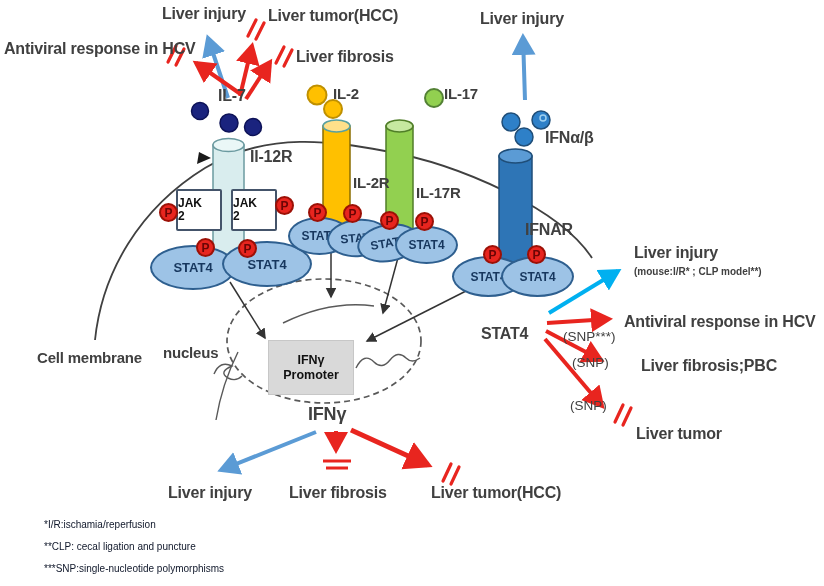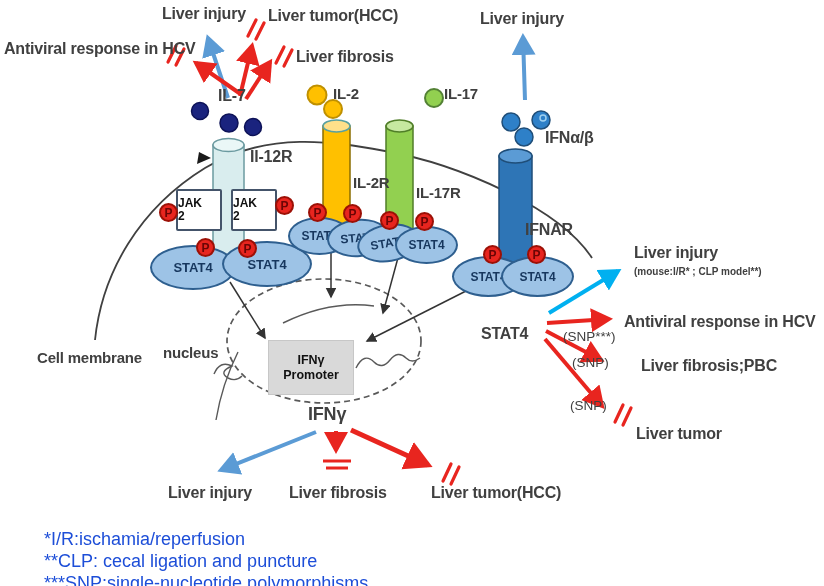--- a/index.html
+++ b/index.html
@@ -4,21 +4,21 @@
 <style>
   html,body{margin:0;padding:0;background:#fff;}
   #stage{position:relative;width:824px;height:586px;background:#ffffff;overflow:hidden;
          font-family:"Liberation Sans","DejaVu Sans",sans-serif;}
   #artwork{position:absolute;left:0;top:0;z-index:1;}
   .lbl{position:absolute;z-index:5;font-weight:bold;font-size:16px;color:#404040;
        white-space:nowrap;letter-spacing:-0.2px;line-height:1.1;}
   .lbl.md{font-size:15px;}
   .lbl.note{font-weight:bold;font-size:10px;letter-spacing:0;}
   .lbl.snp{font-weight:normal;font-size:13.5px;letter-spacing:0;}
-  .lbl.foot{font-weight:normal;font-size:18px;letter-spacing:0;color:#1d4ed8;margin-top:11px;}
+  .lbl.foot{font-weight:normal;font-size:10px;letter-spacing:0;color:#0f172a;}
   .jak{position:absolute;z-index:4;width:42px;height:38px;background:#ffffff;
        border:2.5px solid #44546a;border-radius:2px;display:flex;flex-direction:column;
        align-items:flex-start;justify-content:center;font-weight:bold;font-size:12px;color:#111;line-height:1.05;}
   .pdot{position:absolute;z-index:6;width:19px;height:19px;border-radius:50%;
         background:#e8251f;border:2px solid #9c1006;box-sizing:border-box;
         display:flex;align-items:center;justify-content:center;
         font-weight:bold;font-size:12px;color:#6b0505;}
   .stat{position:absolute;z-index:5;border-radius:50%;background:#9dc3e6;
         border:2.5px solid #2e5f8f;box-sizing:border-box;display:flex;align-items:center;
         justify-content:center;font-weight:bold;font-size:12px;color:#17375e;}

